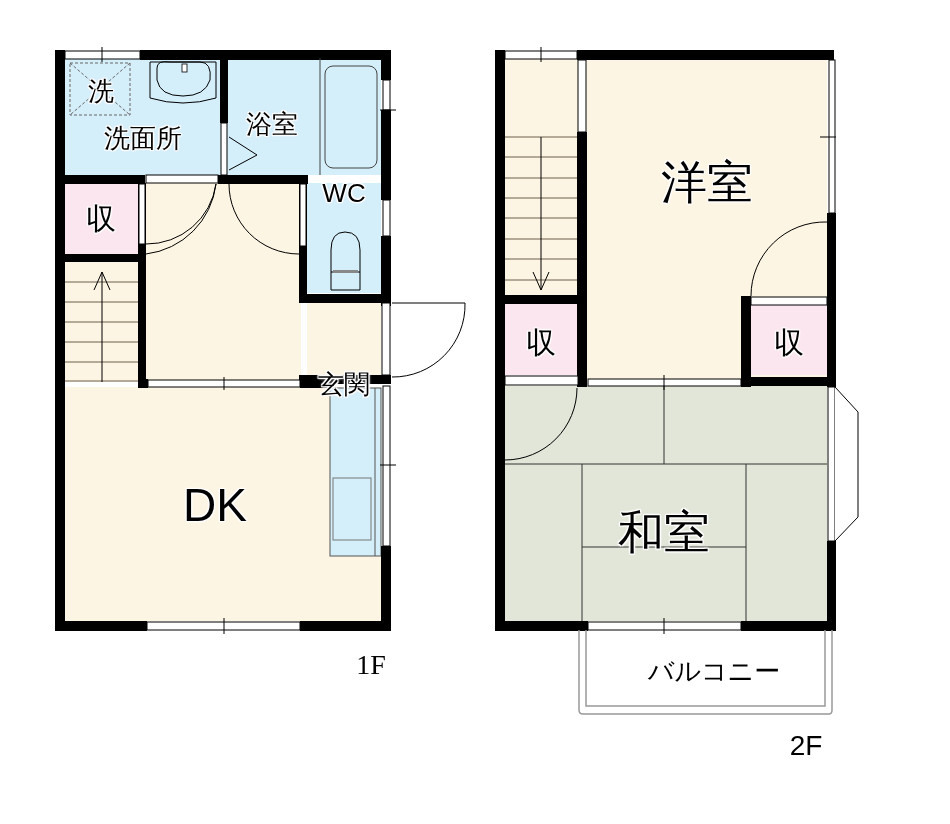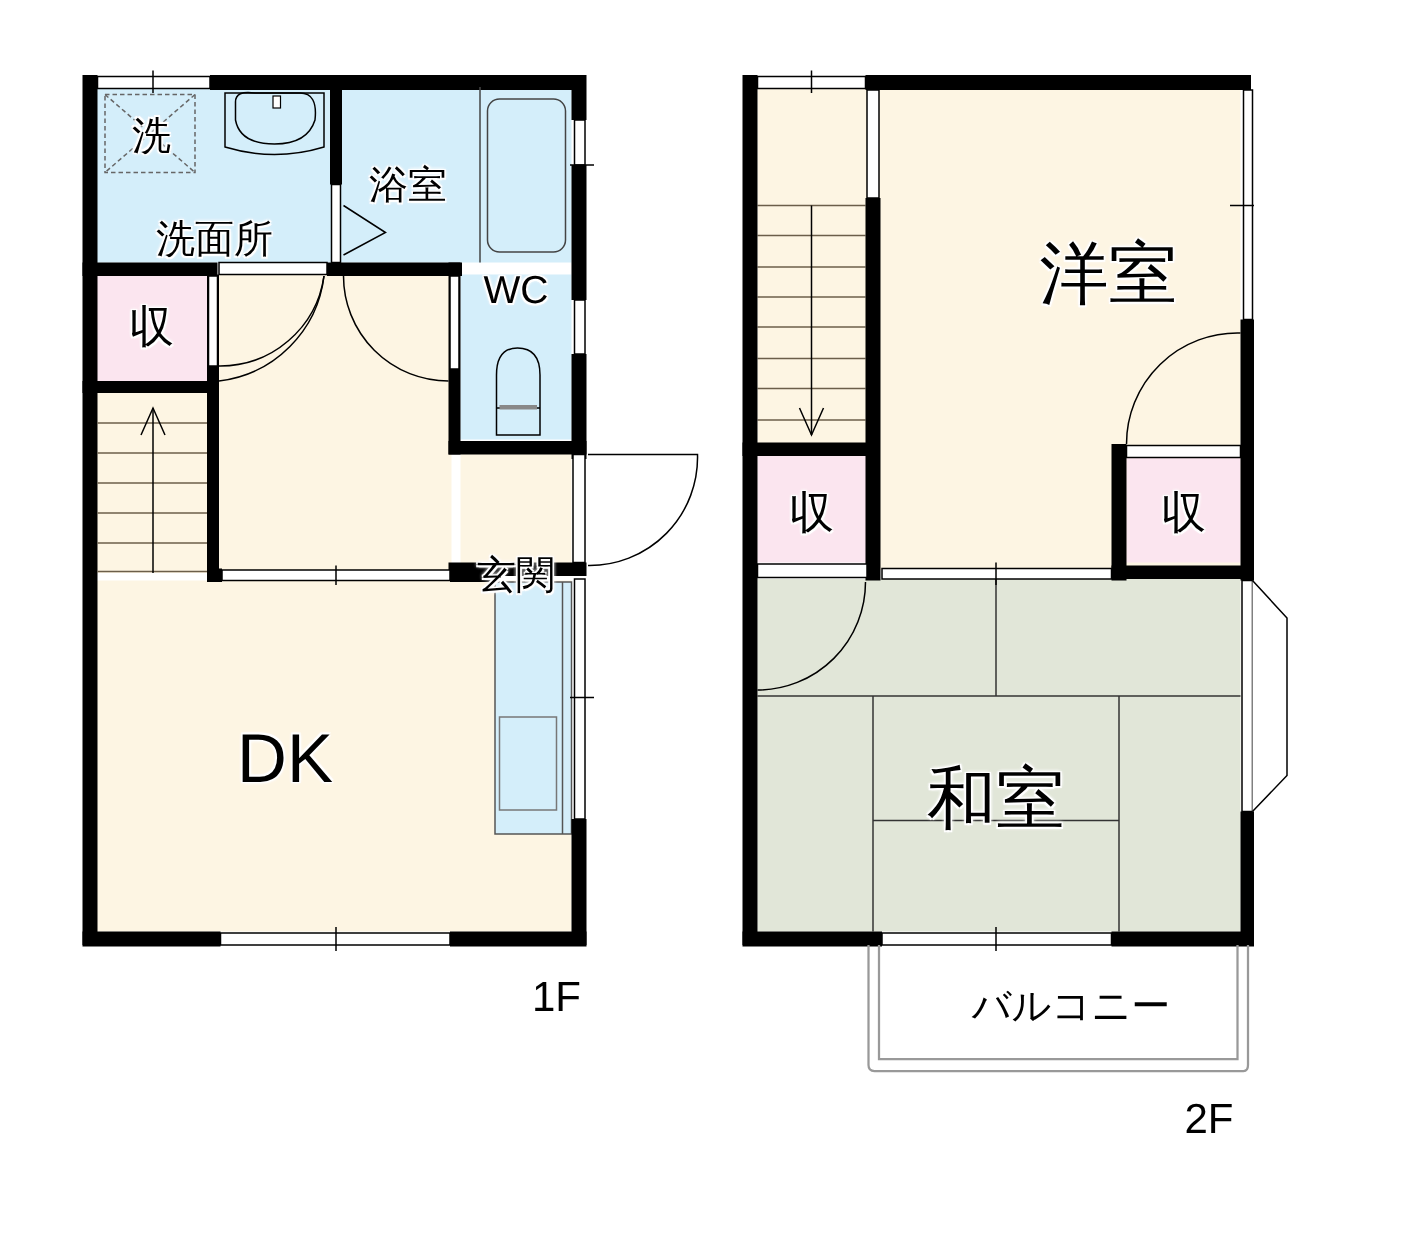--- a/index.html
+++ b/index.html
@@ -172,26 +172,26 @@
 
     <path d="M751 296 A74 74 0 0 1 827 222" fill="none" stroke="#000" stroke-width="1"></path>
     <path d="M505 460 A72 72 0 0 0 577 388" fill="none" stroke="#000" stroke-width="1"></path>
 
     <path d="M579 630 L579 710 Q579 714 583 714 L829 714 Q832 714 832 710 L832 630" fill="none" stroke="#999" stroke-width="1.5"></path>
     <path d="M586 630 L586 706 L825 706 L825 630" fill="none" stroke="#999" stroke-width="1.5"></path>
   </g>
 </svg>
 
 <div class="lbl sm" style="left:101px;top:91px;">洗</div>
-<div class="lbl sm" style="left:143px;top:160px;text-align:center;">洗面所</div>
+<div class="lbl sm" style="left:143px;top:138px;text-align:center;">洗面所</div>
 <div class="lbl sm" style="left:272px;top:124px;">浴室</div>
 <div class="lbl mid" style="left:101px;top:219px;">収</div>
 <div class="lbl sm" style="left:344px;top:193px;font-family:'Liberation Sans',sans-serif;">WC</div>
 <div class="lbl sm" style="left:344px;top:342px;margin-top:42px;">玄関</div>
-<div class="lbl dk" style="left:190px;top:505px;">DK</div>
-<div class="lbl floor" style="left:371px;top:665px;">1F</div>
+<div class="lbl dk" style="left:215px;top:505px;">DK</div>
+<div class="lbl floor" style="left:371px;top:665px;font-family:Liberation Serif, serif;">1F</div>
 
-<div class="lbl big" style="left:707px;top:182px;margin-left:32px;">洋室</div>
+<div class="lbl big" style="left:707px;top:182px;">洋室</div>
 <div class="lbl mid" style="left:541px;top:343px;">収</div>
 <div class="lbl mid" style="left:789px;top:343px;">収</div>
 <div class="lbl big" style="left:664px;top:532px;">和室</div>
 <div class="lbl sm" style="left:714px;top:671px;">バルコニー</div>
 <div class="lbl floor" style="left:806px;top:746px;text-align:center;">2F</div>
 
 </body></html>

